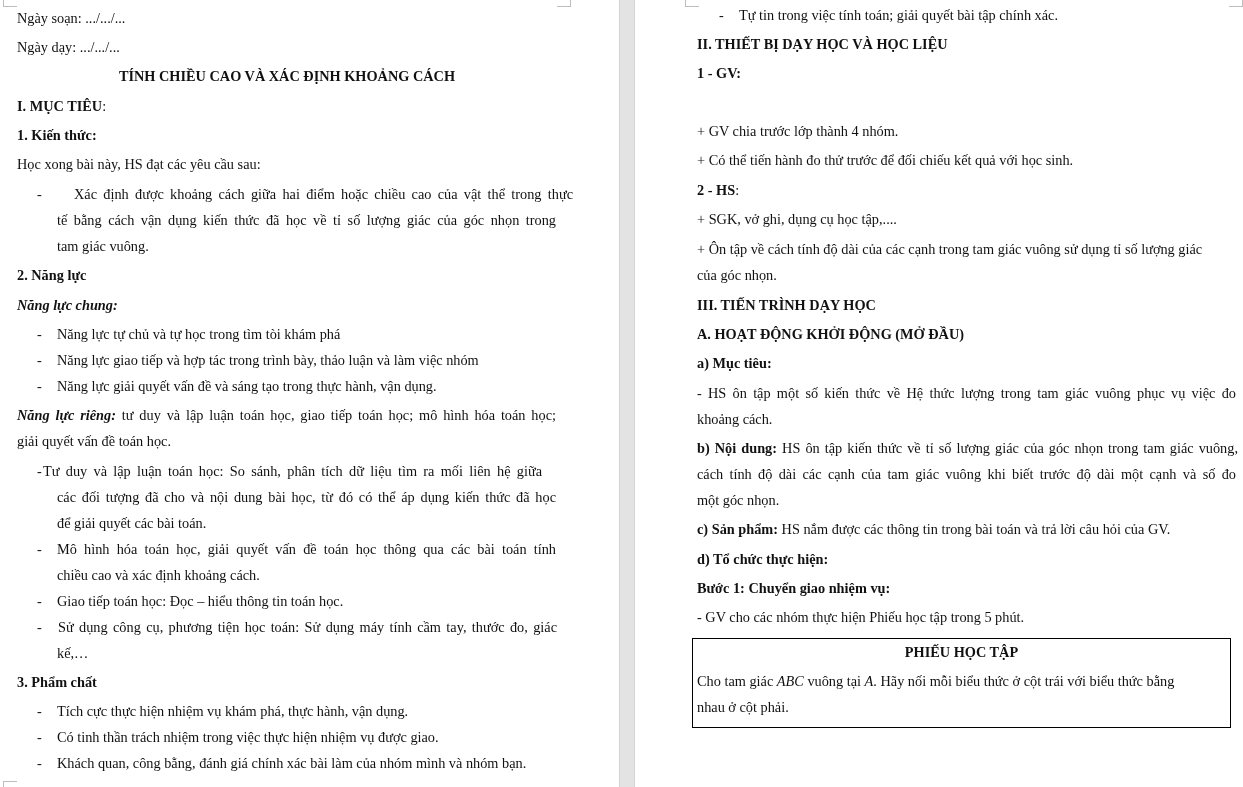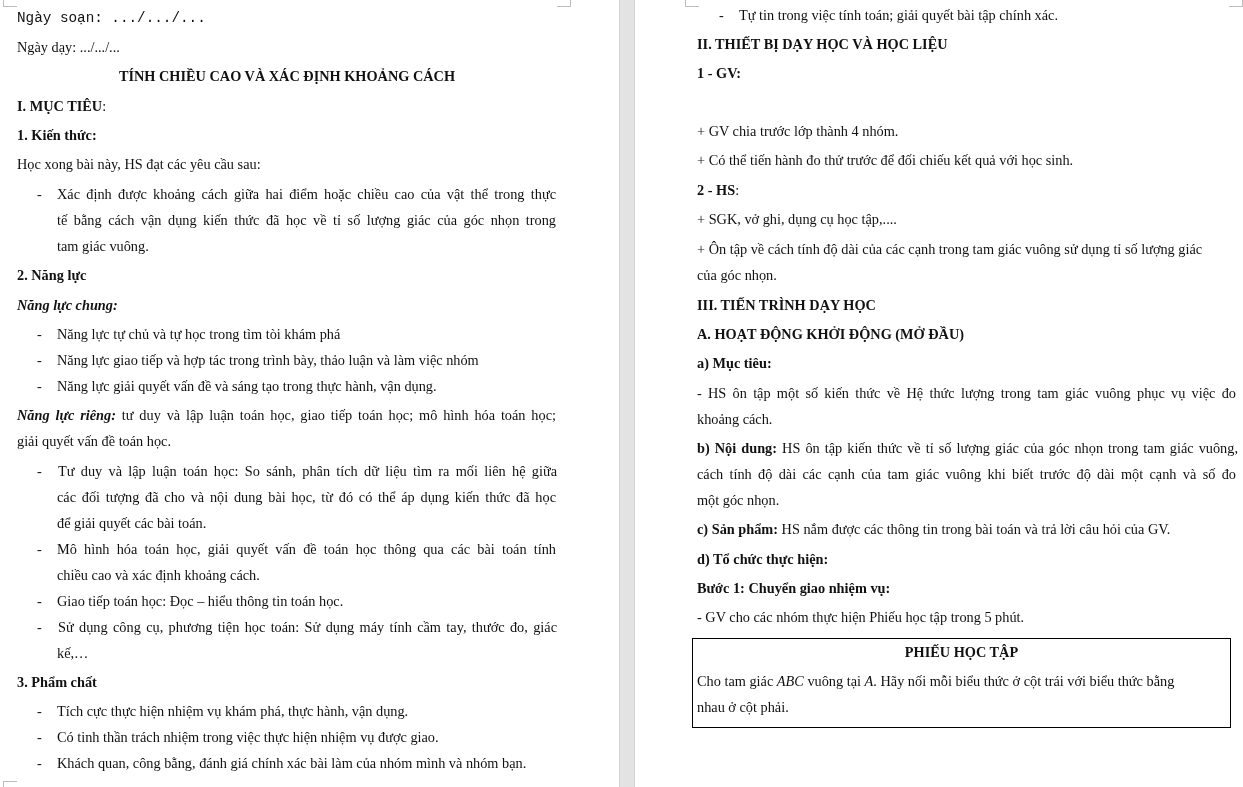--- a/index.html
+++ b/index.html
@@ -44,52 +44,52 @@
 </head>
 <body>
 
 <div class="viewport">
 
   <div class="page page-left">
     <div class="corner tr" style="left:3px; top:-1px;"></div>
     <div class="corner tl" style="left:557px; top:-1px;"></div>
     <div class="corner br" style="left:3px; top:781px;"></div>
 
-    <div class="line" style="left:17px; top:9px;font-family:Liberation Mono, monospace;">Ngày soạn: .../.../...</div>
+    <div class="line" style="left:17px; top:9px;">Ngày soạn: .../.../...</div>
     <div class="line" style="left:17px; top:38px;">Ngày dạy: .../.../...</div>
     <div class="line b center" style="left:17px; top:67px; width:540px;">TÍNH CHIỀU CAO VÀ XÁC ĐỊNH KHOẢNG CÁCH</div>
 
     <div class="line" style="left:17px; top:97px;">
       <span class="b">I. MỤC TIÊU</span><span>:</span>
     </div>
     <div class="line b" style="left:17px; top:126px;">1. Kiến thức:</div>
     <div class="line" style="left:17px; top:155px;">Học xong bài này, HS đạt các yêu cầu sau:</div>
 
     <div class="dash" style="left:37px; top:185px;">-</div>
-    <div class="line just" style="left:57px; top:185px; width:499px;">Xác định được khoảng cách giữa hai điểm hoặc chiều cao của vật thể trong thực</div>
+    <div class="line just" style="left:74px; top:185px; width:499px;">Xác định được khoảng cách giữa hai điểm hoặc chiều cao của vật thể trong thực</div>
     <div class="line just" style="left:57px; top:211px; width:499px;">tế bằng cách vận dụng kiến thức đã học về tỉ số lượng giác của góc nhọn trong</div>
     <div class="line" style="left:57px; top:237px;">tam giác vuông.</div>
 
     <div class="line b" style="left:17px; top:266px;">2. Năng lực</div>
     <div class="line b i" style="left:17px; top:296px;">Năng lực chung:</div>
 
     <div class="dash" style="left:37px; top:325px;">-</div>
     <div class="line" style="left:57px; top:325px;">Năng lực tự chủ và tự học trong tìm tòi khám phá</div>
     <div class="dash" style="left:37px; top:351px;">-</div>
     <div class="line" style="left:57px; top:351px;">Năng lực giao tiếp và hợp tác trong trình bày, thảo luận và làm việc nhóm</div>
     <div class="dash" style="left:37px; top:377px;">-</div>
     <div class="line just" style="left:17px; top:406px; width:539px;">
       <span class="b i">Năng lực riêng:</span><span> tư duy và lập luận toán học, giao tiếp toán học; mô hình hóa toán học;</span>
     </div>
 
     <div class="line" style="left:57px; top:377px;">Năng lực giải quyết vấn đề và sáng tạo trong thực hành, vận dụng.</div>
     <div class="line" style="left:17px; top:432px;">giải quyết vấn đề toán học.</div>
 
     <div class="dash" style="left:37px; top:462px;">-</div>
-    <div class="line just" style="left:58px; top:462px; width:499px;">Tư duy và lập luận toán học: So sánh, phân tích dữ liệu tìm ra mối liên hệ giữa</div>
+    <div class="line just" style="left:43px; top:462px; width:499px;">Tư duy và lập luận toán học: So sánh, phân tích dữ liệu tìm ra mối liên hệ giữa</div>
     <div class="line just" style="left:57px; top:488px; width:499px;">các đối tượng đã cho và nội dung bài học, từ đó có thể áp dụng kiến thức đã học</div>
     <div class="line" style="left:57px; top:514px;text-align:center;">để giải quyết các bài toán.</div>
 
     <div class="dash" style="left:37px; top:540px;">-</div>
     <div class="line just" style="left:57px; top:540px; width:499px;">Mô hình hóa toán học, giải quyết vấn đề toán học thông qua các bài toán tính</div>
     <div class="line" style="left:57px; top:566px;">chiều cao và xác định khoảng cách.</div>
 
     <div class="dash" style="left:37px; top:592px;">-</div>
     <div class="line" style="left:57px; top:592px;">Giao tiếp toán học: Đọc – hiểu thông tin toán học.</div>
 

